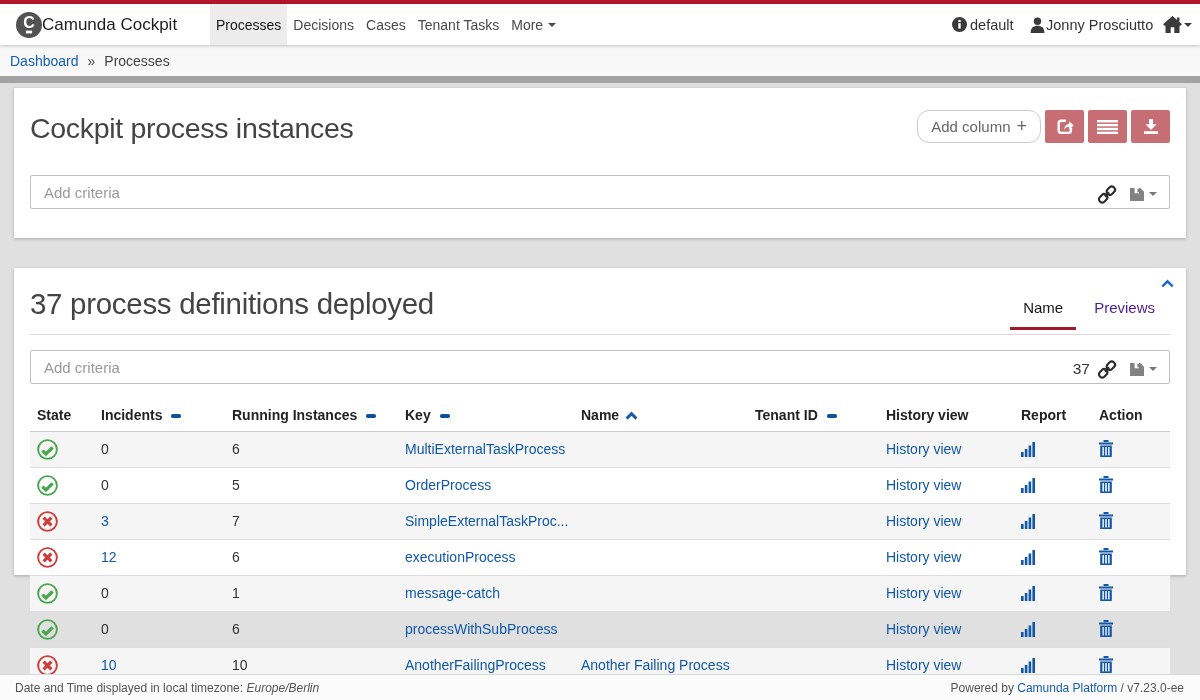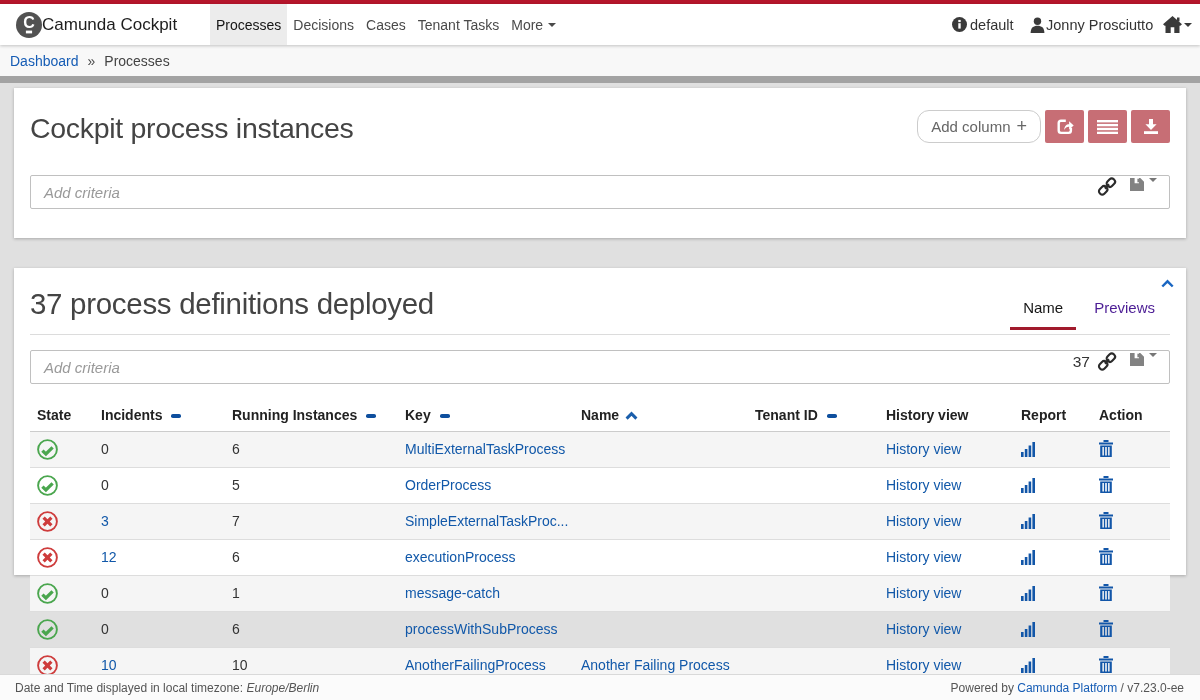--- a/index.html
+++ b/index.html
@@ -25,22 +25,22 @@
 #card2{top:268px;height:307px}
 h1{font-weight:normal;font-size:28.5px;color:#444;position:absolute;left:16px;line-height:29px;letter-spacing:-0.3px;white-space:nowrap}
 #card1 h1{top:26px}
 #card2 h1{top:21px;font-size:29.5px}
 #card1 .controls{position:absolute;right:16px;top:22px;height:33px;display:flex}
 .btn-addcol{height:33px;border:1px solid #ccc;border-radius:12px;background:#fff;font-size:15px;color:#666;padding:0 13px;display:flex;align-items:center}
 .btn-addcol .plus{font-size:18px;margin-left:6px;color:#666}
 .rbtn{width:39px;height:33px;background:#c76e75;border-radius:2px;margin-left:4px;display:flex;align-items:center;justify-content:center}
 .criteria{position:absolute;left:16px;right:16px;height:34px;border:1px solid #c0c0c0;border-radius:2px;background:#fff}
 #card1 .criteria{top:87px}
-.criteria .ph{position:absolute;left:13px;top:8px;font-style:italic;font-size:15px;color:#999}
-.criteria .icons{position:absolute;right:12px;top:2px;height:32px;display:flex;align-items:flex-start}
+.criteria .ph{position:absolute;left:13px;top:8px;font-size:15px;color:#999}
+.criteria .icons{position:absolute;right:12px;top:2px;height:32px;display:flex;align-items:center}
 .criteria .cnt{font-size:15.5px;color:#333;margin-right:9px}
 .criteria .icons svg{display:block}
 #card2 .hdrline{position:absolute;left:16px;right:16px;top:66px;border-bottom:1px solid #dcdcdc}
 .tabs{position:absolute;right:18px;top:32px;display:flex}
 .tab{font-size:15px;line-height:15px;padding:0 13px 12px;color:#4c1d95}
 .tab.active{color:#161616;border-bottom:3px solid #a11a2c}
 .tab + .tab{margin-left:5px}
 .collapse{position:absolute;right:12px;top:11px}
 #card2 .criteria{top:82px}
 table{position:absolute;left:16px;top:132px;width:1140px;border-collapse:collapse;table-layout:fixed;font-size:14px}

